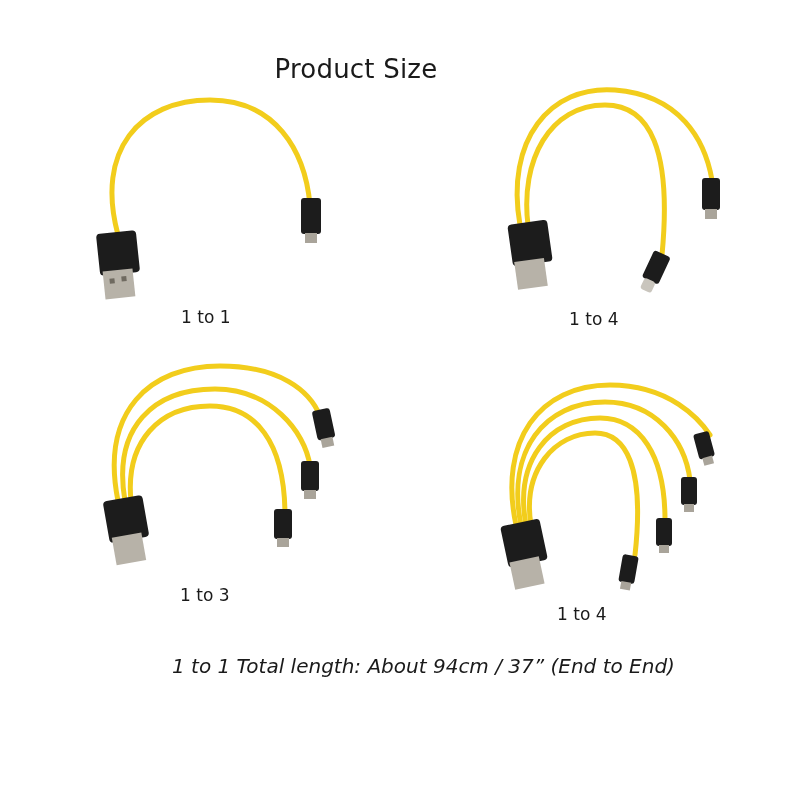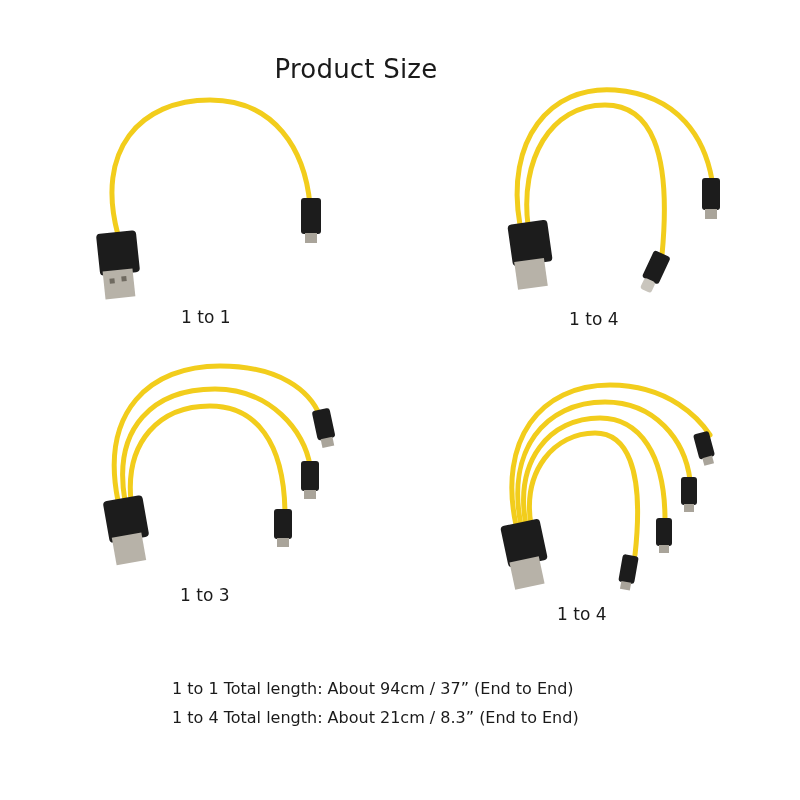--- a/index.html
+++ b/index.html
@@ -3,21 +3,21 @@
 <meta charset="utf-8">
 <style>
   html, body { margin:0; padding:0; background:#ffffff; }
   body { width:800px; height:800px; position:relative; overflow:hidden;
          font-family:"DejaVu Sans", "Liberation Sans", sans-serif; color:#1a1a1a; }
   .title { position:absolute; top:54px; left:0; width:712px; text-align:center;
            font-size:26px; font-weight:400; letter-spacing:0.2px; }
   .panel { position:absolute; }
   .panel svg { position:absolute; left:0; top:0; }
   .label { position:absolute; font-size:17px; white-space:nowrap; }
-  .specs { position:absolute; left:172px; top:674px; font-size:16px; line-height:29px; }
+  .specs { position:absolute; left:172px; top:652px; font-size:20px; line-height:29px;font-style:italic; }
   .spec-line { white-space:nowrap; }
 </style>
 </head>
 <body>
 
 <div class="title">Product Size</div>
 
 <div class="panel" style="left:0;top:0;width:400px;height:340px;">
   <svg width="400" height="340">
     <path d="M118 235 C 95 150, 140 100, 210 100 C 275 100, 305 150, 310 205" fill="none" stroke="#f2cd1c" stroke-width="5" stroke-linecap="round"></path>
@@ -107,14 +107,13 @@
     <g transform="rotate(10 228 232)">
       <rect x="220" y="215" width="16" height="28" rx="3" fill="#1c1c1c"></rect>
       <rect x="223" y="242" width="10" height="8" fill="#a9a49a"></rect>
     </g>
   </svg>
   <div class="label" style="left:157px;top:264px;">1 to 4</div>
 </div>
 
 <div class="specs">
   <div class="spec-line">1 to 1 Total length: About 94cm / 37” (End to End)</div>
-  <div class="spec-line">1 to 4 Total length: About 21cm / 8.3” (End to End)</div>
 </div>
 
 </body></html>

